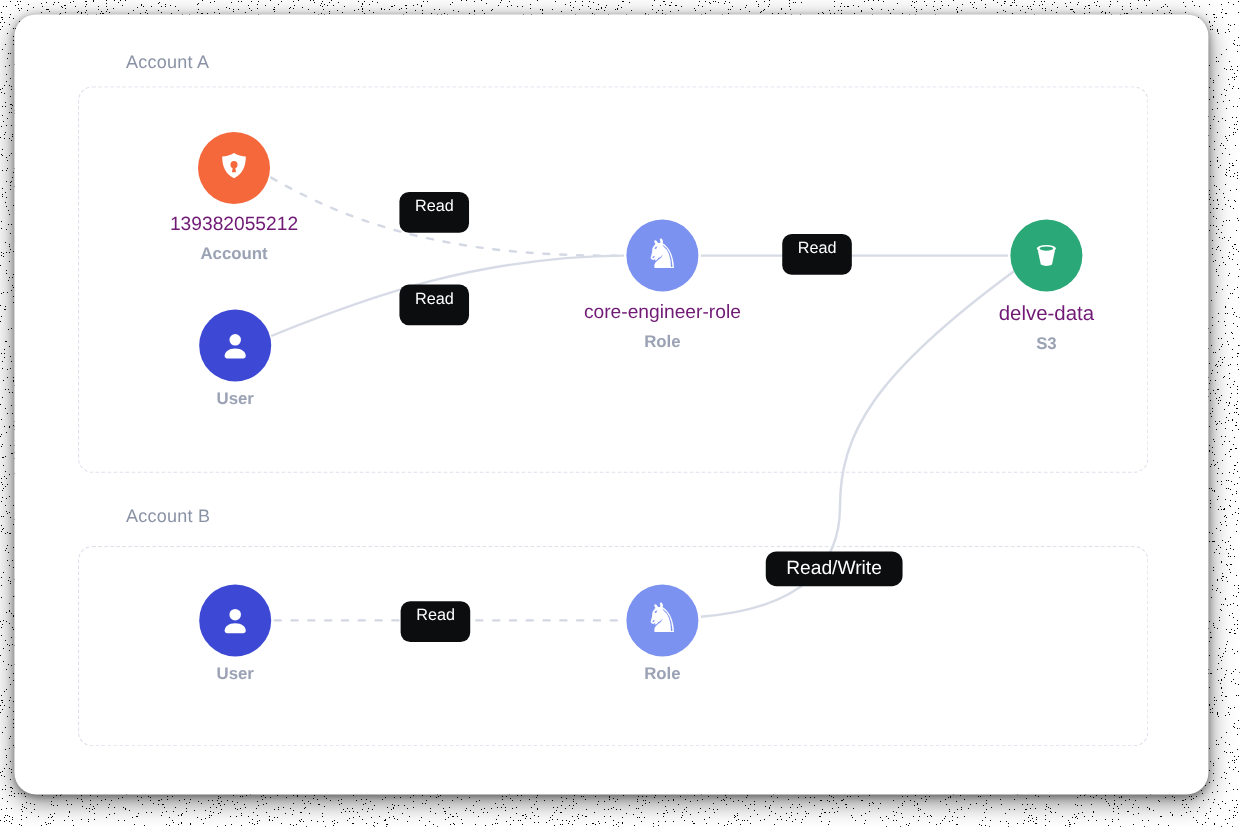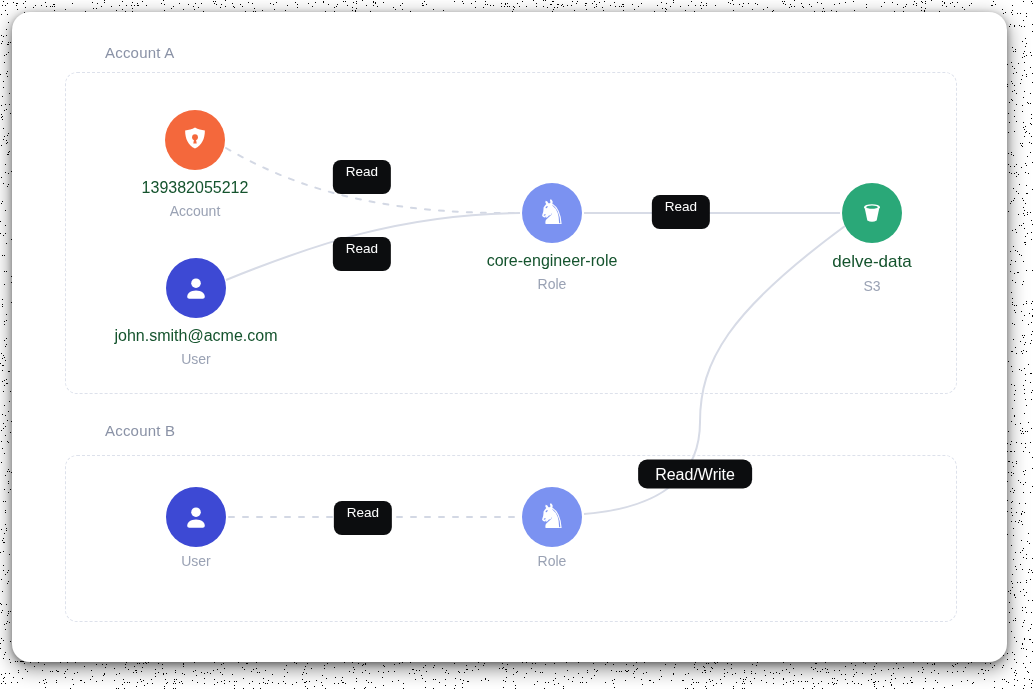--- a/index.html
+++ b/index.html
@@ -26,23 +26,23 @@
   .edge.dashed{stroke:#d3d8e4;stroke-dasharray:5 9;stroke-linecap:round;}
   .node{
     position:absolute;z-index:4;width:260px;display:flex;flex-direction:column;
     align-items:center;
   }
   .node-icon{
     width:60px;height:60px;border-radius:50%;display:flex;align-items:center;
     justify-content:center;
   }
   .node-icon .glyph{font-family:"DejaVu Sans", sans-serif;font-size:34px;color:#ffffff;line-height:1;transform:translateY(-1px);}
-  .node-name{margin-top:9px;font-size:16px;color:#14532d;}
+  .node-name{margin-top:9px;font-size:16px;color:#701a75;}
   .node-name.bold{font-weight:400;font-size:17px;}
-  .node-sub{margin-top:6px;font-size:14px;color:#9aa2b4;}
+  .node-sub{margin-top:6px;font-size:14px;color:#9aa2b4;font-weight:bold;}
   .badge{
     position:absolute;z-index:5;transform:translate(-50%,-50%);
     background:#0c0d0f;color:#ffffff;border-radius:8px;
     font-size:13.5px;line-height:23px;height:34px;padding:0 13px;white-space:nowrap;
   }
   .badge.big{font-size:16px;line-height:29px;height:29px;padding:0 17px;border-radius:9px;margin-top:48px;}
 </style>
 </head>
 <body>
 
@@ -88,21 +88,20 @@
   <div class="node-sub">Account</div>
 </div>
 
 <div class="node" style="left:66px;top:258px">
   <div class="node-icon" style="background-color: rgb(61, 73, 212); color: rgb(61, 73, 212);">
     <svg width="32" height="32" viewBox="0 0 24 24">
       <circle cx="12" cy="8.4" r="3.6" fill="#ffffff"></circle>
       <path fill="#ffffff" d="M12 13.8c-4 0-6.6 2.1-6.6 4.7 0 .9.7 1.5 1.6 1.5h10c.9 0 1.6-.6 1.6-1.5 0-2.6-2.6-4.7-6.6-4.7z"></path>
     </svg>
   </div>
-  <div class="node-name">john.smith@acme.com</div>
   <div class="node-sub">User</div>
 </div>
 
 <div class="node" style="left:422px;top:183px">
   <div class="node-icon" style="background-color: rgb(123, 146, 241); color: rgb(123, 146, 241);">
     <span class="glyph">♞</span>
   </div>
   <div class="node-name">core-engineer-role</div>
   <div class="node-sub">Role</div>
 </div>

